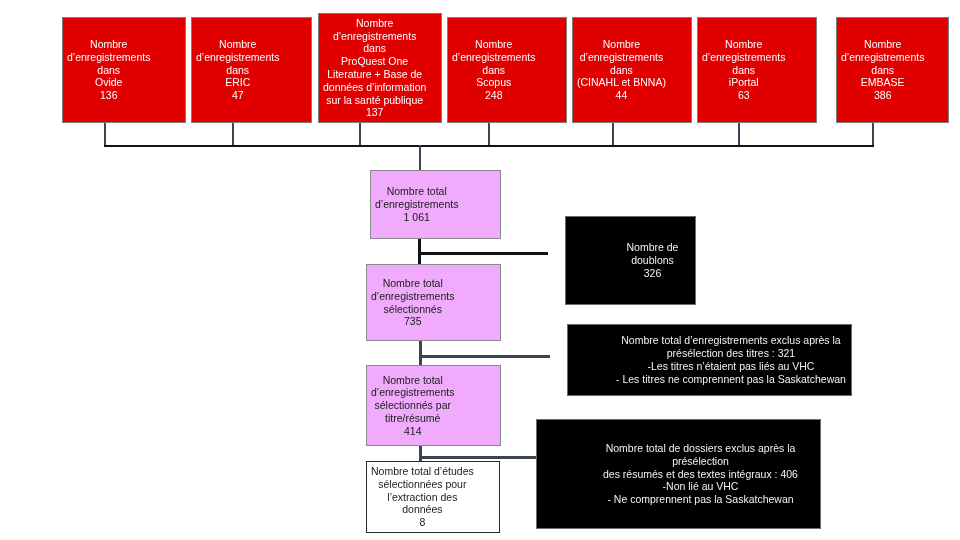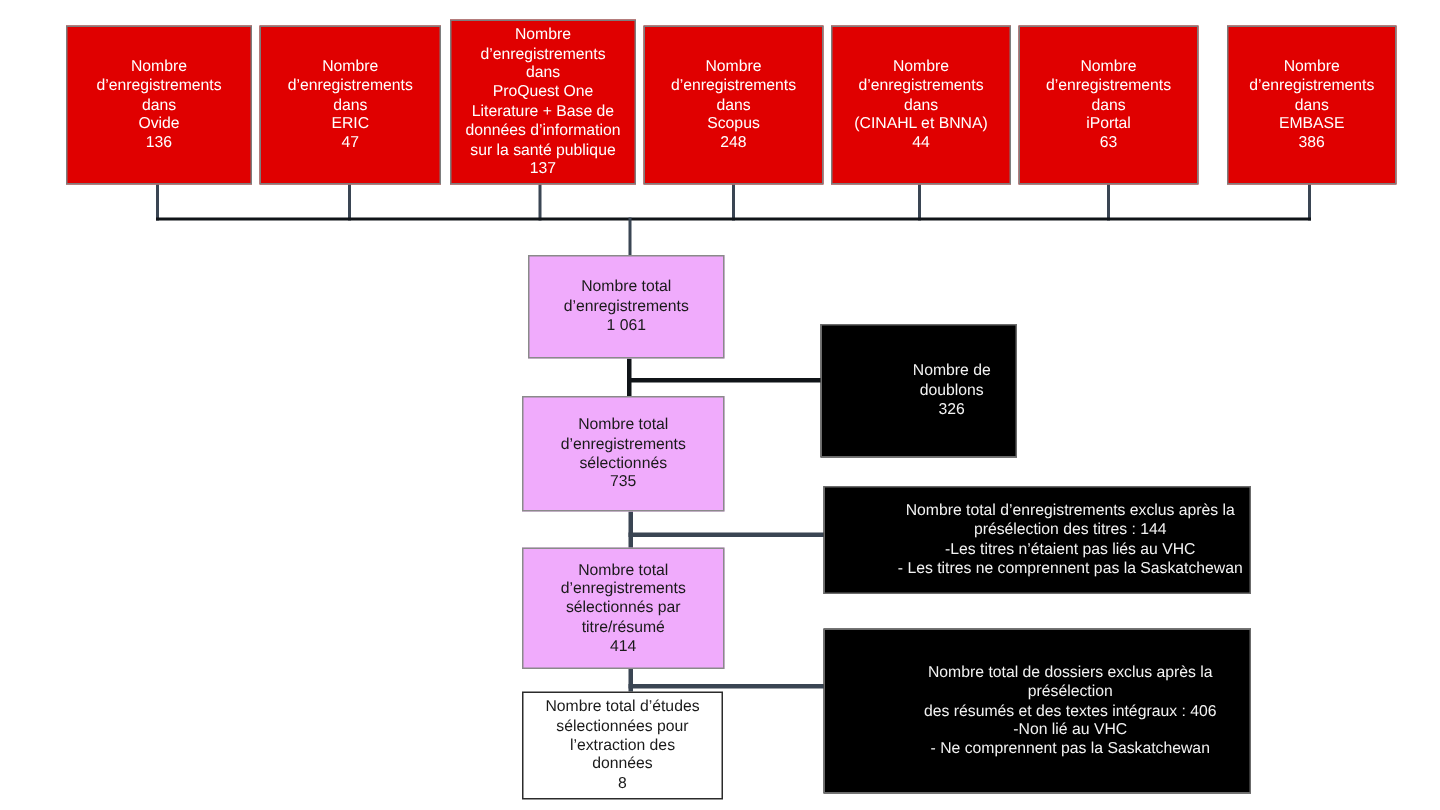--- a/index.html
+++ b/index.html
@@ -15,26 +15,27 @@
     width: 960px;
     height: 540px;
     background: #ffffff;
     overflow: hidden;
   }
   .box {
     position: absolute;
     box-sizing: border-box;
     display: flex;
     align-items: center;
-    justify-content: center;
+    justify-content: flex-start;
     text-align: center;
     line-height: 1.22;
     white-space: pre-line;
     border: 1px solid #808080;
     z-index: 5;
+    margin-left: 18px;
   }
   .box-source {
     background: #e00000;
     color: #ffffff;
     font-size: 10.5px;
     border-color: #7d7d7d;
   }
   .box-yellow {
     background: #f0abfc;
     color: #1a1a1a;
@@ -163,37 +164,37 @@
 d’enregistrements
 sélectionnés
 735</span>
   </div>
 
   <div class="conn" style="left:419px; top:341px; width:3px; height:27px;"></div>
   <div class="conn" style="left:419px; top:355px; width:131px; height:3px;"></div>
 
   <div class="box box-dark" style="left:549px; top:324px; width:285px; height:72px;">
     <span class="inner-text">Nombre total d’enregistrements exclus après la
-présélection des titres : 144
+présélection des titres : 321
 -Les titres n’étaient pas liés au VHC
 - Les titres ne comprennent pas la Saskatchewan</span>
   </div>
 
   <div class="box box-yellow" style="left:348px; top:365px; width:135px; height:81px;">
     <span class="inner-text">Nombre total
 d’enregistrements
 sélectionnés par
 titre/résumé
 414</span>
   </div>
 
   <div class="conn" style="left:419px; top:446px; width:3px; height:19px;"></div>
   <div class="conn" style="left:419px; top:456px; width:131px; height:3px;"></div>
 
-  <div class="box box-dark" style="left:549px; top:419px; width:285px; height:110px;">
+  <div class="box box-dark" style="left:518px; top:419px; width:285px; height:110px;">
     <span class="inner-text">Nombre total de dossiers exclus après la présélection
 des résumés et des textes intégraux : 406
 -Non lié au VHC
 - Ne comprennent pas la Saskatchewan</span>
   </div>
 
   <div class="box box-white" style="left:348px; top:461px; width:134px; height:72px;">
     <span class="inner-text">Nombre total d’études
 sélectionnées pour
 l’extraction des

